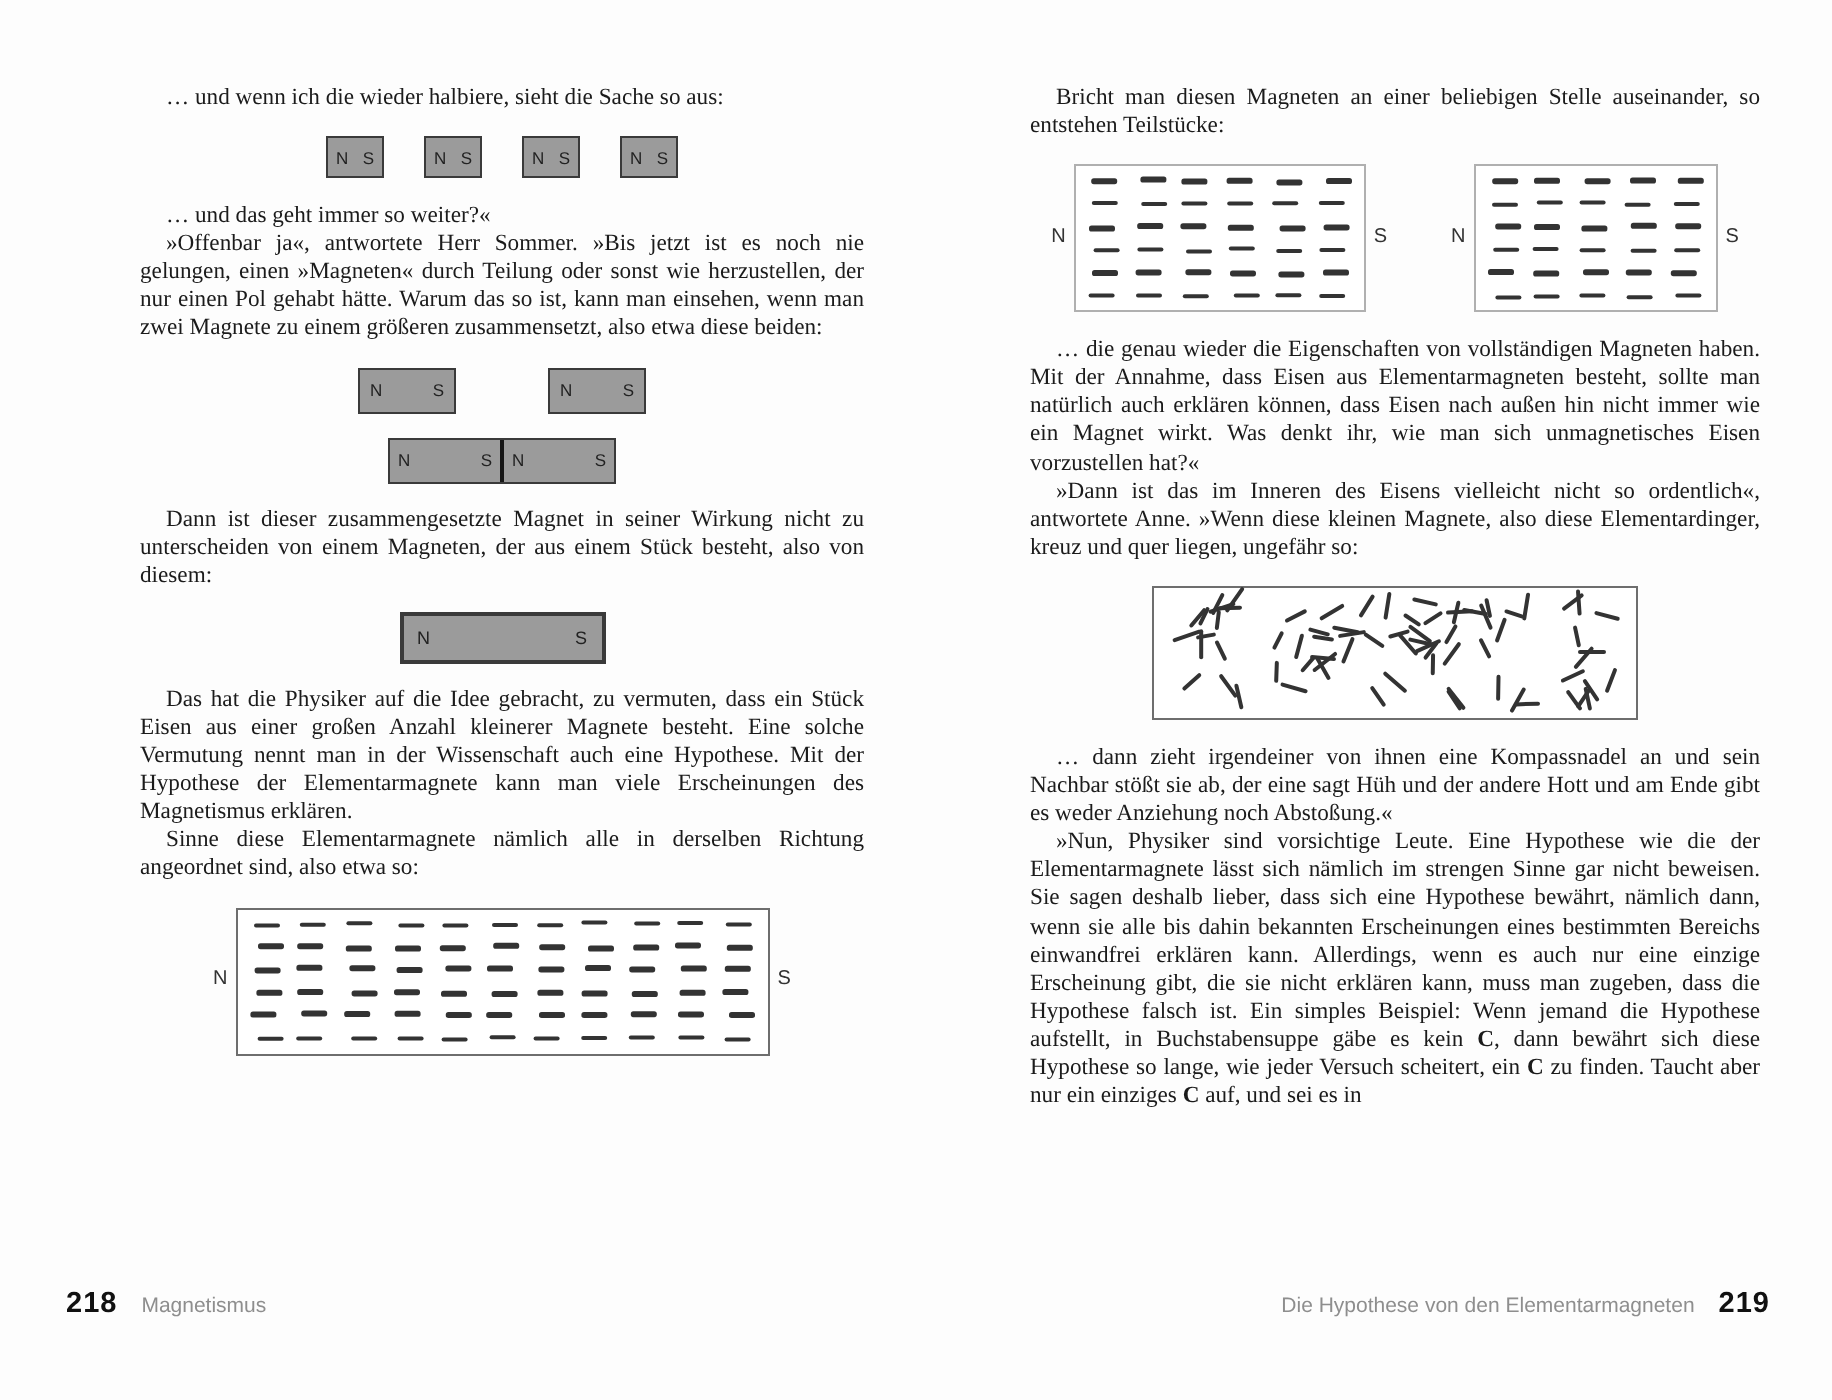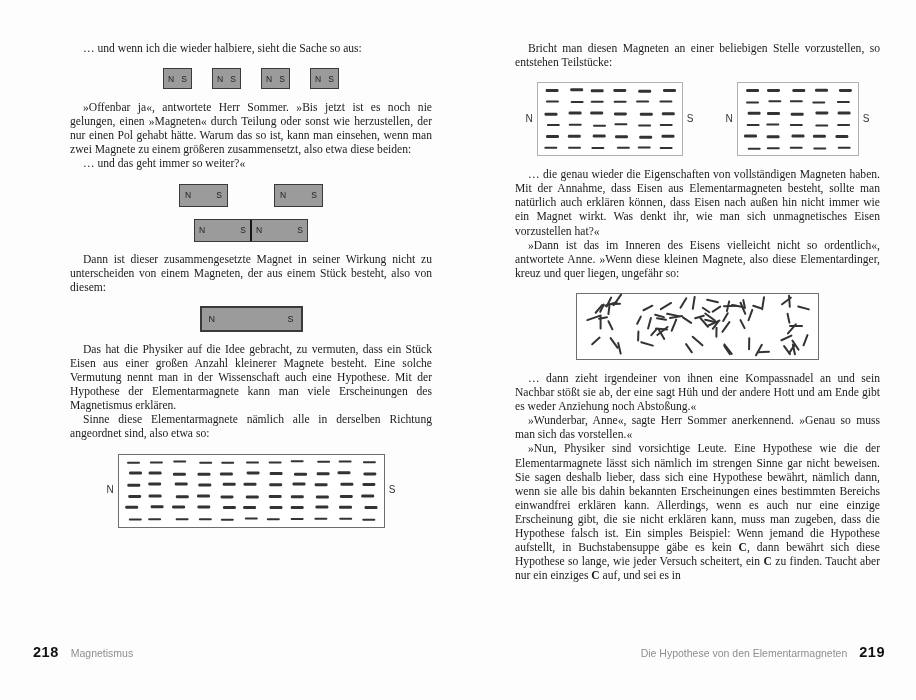--- a/index.html
+++ b/index.html
@@ -87,22 +87,22 @@
     <div class="magnet sm">
       <span>N</span>
       <span>S</span>
     </div>
     <div class="magnet sm">
       <span>N</span>
       <span>S</span>
     </div>
   </div>
 
+  <p>… und das geht immer so weiter?«</p>
   <p>»Offenbar ja«, antwortete Herr Sommer. »Bis jetzt ist es noch nie gelungen, einen »Magneten« durch Teilung oder sonst wie herzustellen, der nur einen Pol gehabt hätte. Warum das so ist, kann man einsehen, wenn man zwei Magnete zu einem größeren zusammensetzt, also etwa diese beiden:</p>
-  <p>… und das geht immer so weiter?«</p>
 
   <div class="dgm gap46">
     <div class="magnet bar">
       <span>N</span>
       <span>S</span>
     </div>
     <div class="magnet bar">
       <span>N</span>
       <span>S</span>
     </div>
@@ -217,21 +217,21 @@
           <span class="dash" style="transform: translate(-0.7px, 0.7px);"></span>
         </div>
       </div>
     <span class="pole">S</span>
   </div>
 
 </div>
 
 <div class="page page-right">
 
-  <p>Bricht man diesen Magneten an einer beliebigen Stelle vorzustellen, so entstehen Teilstücke:</p>
+  <p>Bricht man diesen Magneten an einer beliebigen Stelle auseinander, so entstehen Teilstücke:</p>
 
   <div class="dgm">
     <span class="pole">N</span>
     <div class="obox piece1">
         <div class="drow">
           <span class="dash" style="transform: translate(-0.4px, 0.1px);"></span>
           <span class="dash" style="transform: translate(1.2px, -0.7px);"></span>
           <span class="dash" style="transform: translate(-1.3px, 0.3px);"></span>
           <span class="dash" style="transform: translate(-1.7px, -0.1px);"></span>
           <span class="dash" style="transform: translate(0.2px, 0.7px);"></span>
@@ -402,21 +402,20 @@
         <span class="rdash" style="width: 13.4px; left: 180.3px; top: 57.2px; transform: rotate(-2deg);"></span>
         <span class="rdash" style="width: 11.1px; left: 134.2px; top: 37.2px; transform: rotate(-89deg);"></span>
         <span class="rdash" style="width: 11.9px; left: 25.5px; top: 6.6px; transform: rotate(-63deg);"></span>
         <span class="rdash" style="width: 11.1px; left: 76.5px; top: 21.5px; transform: rotate(15deg);"></span>
         <span class="rdash" style="width: 11.6px; left: 104px; top: 25.2px; transform: rotate(34deg);"></span>
         <span class="rdash" style="width: 11.7px; left: 15.6px; top: 14.3px; transform: rotate(-50deg);"></span>
       </div>
   </div>
 
   <p>… dann zieht irgendeiner von ihnen eine Kompassnadel an und sein Nachbar stößt sie ab, der eine sagt Hüh und der andere Hott und am Ende gibt es weder Anziehung noch Abstoßung.«</p>
-  <p>»Wunderbar, Anne«, sagte Herr Sommer anerkennend. »Genau so muss man sich das vorstellen.«</p>
   <p><span>»Nun, Physiker sind vorsichtige Leute. Eine Hypothese wie die der Elementarmagnete lässt sich nämlich im strengen Sinne gar nicht beweisen. Sie sagen deshalb lieber, dass sich eine Hypothese bewährt, nämlich dann, wenn sie alle bis dahin bekannten Erscheinungen eines bestimmten Bereichs einwandfrei erklären kann. Allerdings, wenn es auch nur eine einzige Erscheinung gibt, die sie nicht erklären kann, muss man zugeben, dass die Hypothese falsch ist. Ein simples Beispiel: Wenn jemand die Hypothese aufstellt, in Buchstabensuppe gäbe es kein </span><b>C</b><span>, dann bewährt sich diese Hypothese so lange, wie jeder Versuch scheitert, ein </span><b>C</b><span> zu finden. Taucht aber nur ein einziges </span><b>C</b><span> auf, und sei es in</span></p>
 </div>
 
 <div class="footer footer-left">
   <span class="pgnum">218</span>
   <span class="runner">Magnetismus</span>
 </div>
 <div class="footer footer-right">
   <span class="runner">Die Hypothese von den Elementarmagneten</span>
   <span class="pgnum">219</span>

